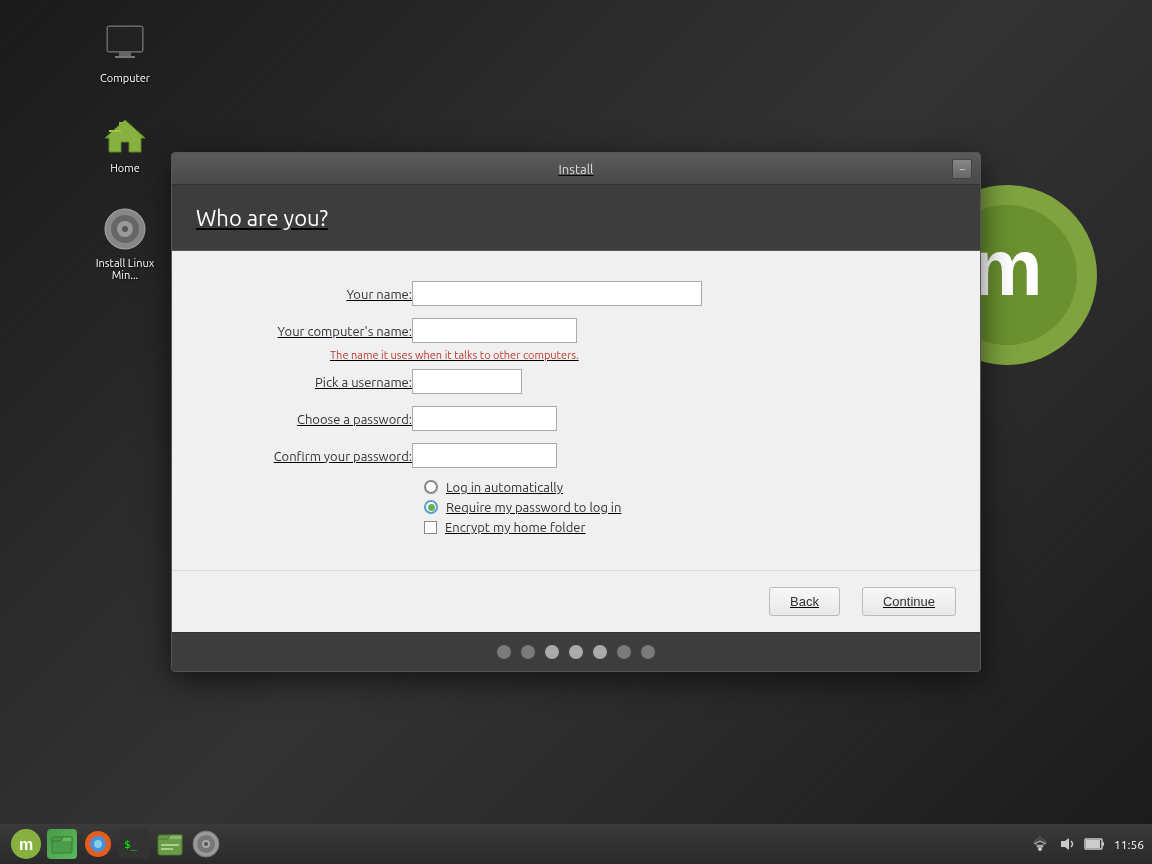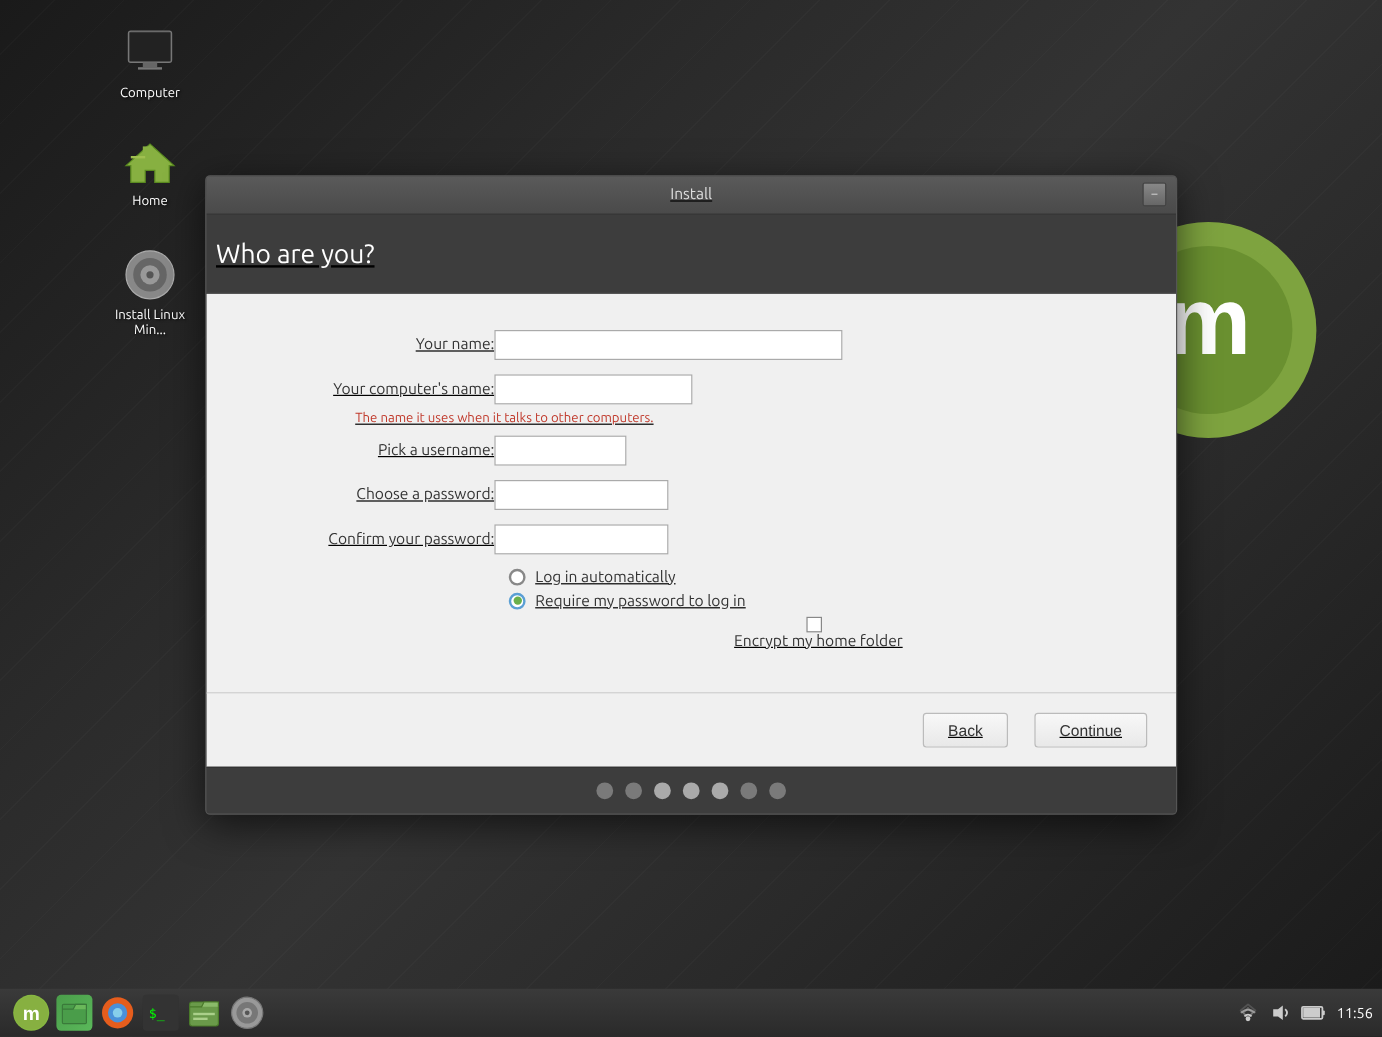--- a/index.html
+++ b/index.html
@@ -171,21 +171,21 @@
       justify-content: center;
       cursor: pointer;
       color: #ddd;
       font-size: 11px;
       border: 1px solid #444;
     }
 
     
     .dialog-header {
       background: #3d3d3d;
-      padding: 20px 24px 20px 8px;
+      padding: 20px 24px 20px 24px;
       border-bottom: 1px solid #555;
     }
 
     .dialog-header h1 {
       color: white;
       font-size: 22px;
       font-weight: normal;
     }
 
     
@@ -219,21 +219,21 @@
 
     .input-name { width: 290px; }
     .input-computer { width: 165px; }
     .input-username { width: 110px; }
     .input-password { width: 145px; }
     .input-confirm { width: 145px; }
 
     .computer-hint {
       font-size: 11px;
       color: #c0392b;
-      margin-left: 84px;
+      margin-left: 118px;
       margin-bottom: 8px;
       margin-top: -6px;
     }
 
     
     .options-section {
       margin-left: 212px;
       margin-top: 8px;
       text-align: right;
     }
@@ -439,21 +439,21 @@
           <div class="option-row">
             <div class="radio-btn"></div>
             <span class="option-label">Log in automatically</span>
           </div>
 
           <div class="option-row">
             <div class="radio-btn checked"></div>
             <span class="option-label">Require my password to log in</span>
           </div>
 
-          <div class="option-row" style=" flex-direction: column;">
+          <div class="option-row" style="">
             <div class="checkbox-btn"></div>
             <span class="option-label">Encrypt my home folder</span>
           </div>
 
         </div>
 
       </div>
 
       <div class="dialog-footer">
         <button class="btn">Back</button>

